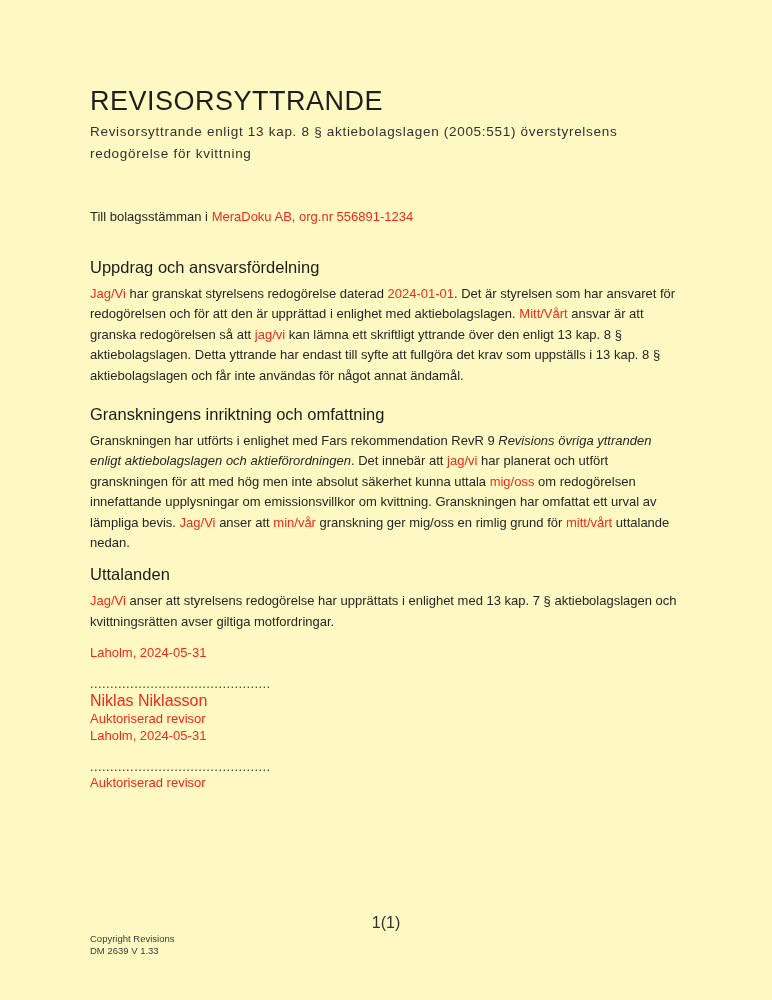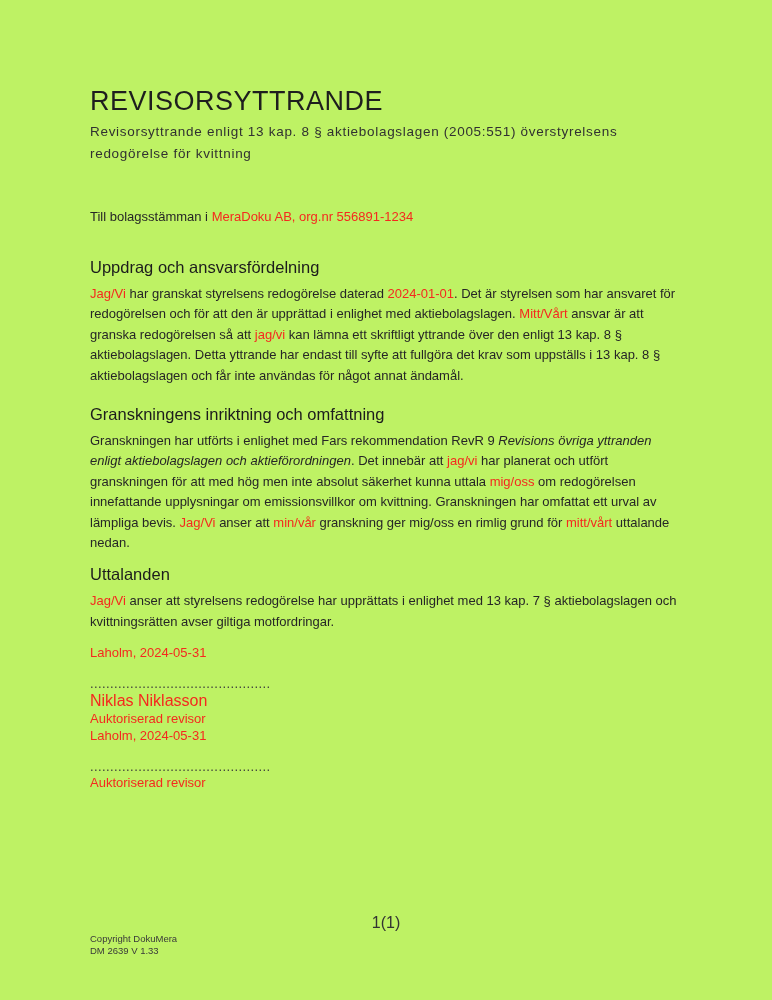--- a/index.html
+++ b/index.html
@@ -9,21 +9,21 @@
   * { margin: 0; padding: 0; box-sizing: border-box; }
   html, body { background: #ffffff; }
   body {
     font-family: "Liberation Sans", "DejaVu Sans", sans-serif;
     color: var(--ink);
   }
   .page {
     position: relative;
     width: 772px;
     height: 1000px;
-    background: #bef264;
+    background: #fef9c3;
     overflow: hidden;
   }
   .content {
     position: absolute;
     left: 90px;
     top: 0;
     width: 596px;
     padding-top: 86px;
   }
   .doc-title {
@@ -147,16 +147,16 @@
         <div class="sign-dots">.............................................</div>
         <div class="sign-role">Auktoriserad revisor</div>
       </div>
     </div>
 
   </div>
 
   <div class="page-number">1(1)</div>
 
   <div class="copyright">
-    <div>Copyright DokuMera</div>
+    <div>Copyright Revisions</div>
     <div>DM 2639 V 1.33</div>
   </div>
 </div>
 
 </body></html>

